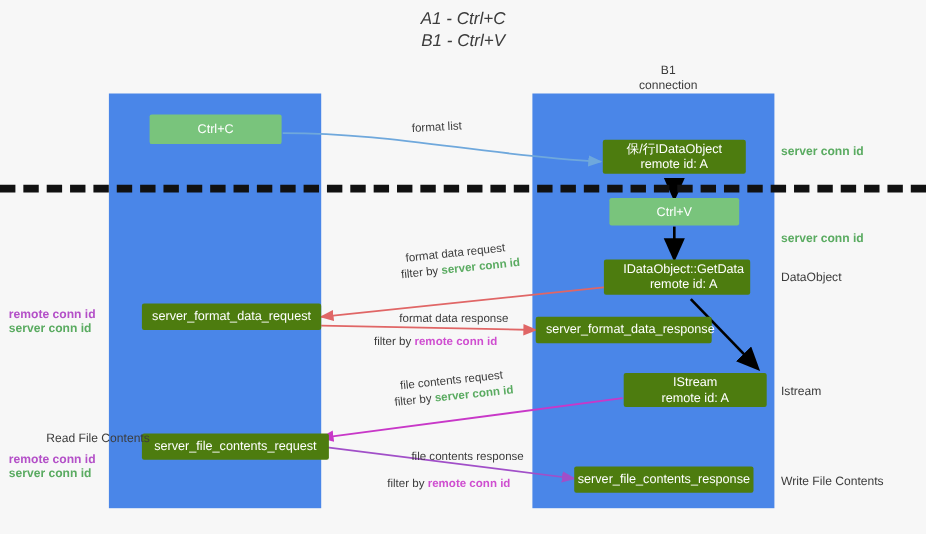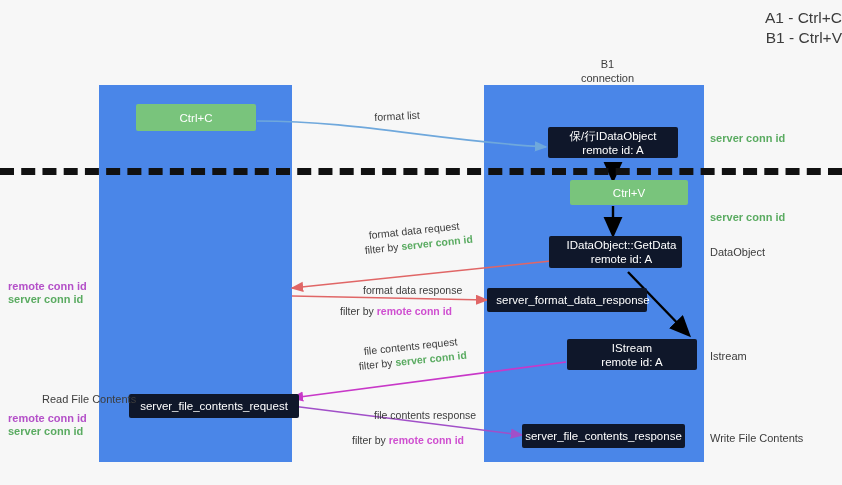--- a/index.html
+++ b/index.html
@@ -8,39 +8,40 @@
     background:#f7f7f7;
     font-family:"Liberation Sans", sans-serif;
     position:relative;
     overflow:hidden;
     color:#3c3c3c;
   }
   #stage{position:absolute;left:0;top:0;width:842px;height:485px;}
 
   .title{
     position:absolute;left:0;top:8px;width:842px;
-    text-align:right;font-size:15.5px;line-height:20px;color:#3c3c3c;
+    text-align:center;font-size:15.5px;line-height:20px;color:#3c3c3c;
     white-space:pre-line;
+    font-style:italic;
   }
 
   .col-head{
     position:absolute;text-align:center;font-size:11px;line-height:13.5px;
     color:#3c3c3c;white-space:pre-line;
   }
 
   .lane{position:absolute;background:#4a86e8;}
 
   .node{
     position:absolute;border-radius:2px;color:#ffffff;
     display:flex;align-items:center;justify-content:center;
     text-align:center;line-height:14px;font-size:11.5px;
     white-space:pre-line;box-sizing:border-box;
   }
   .node.green{background:#79c47c;}
-  .node.orange{background:#0f172a;}
+  .node.orange{background:#4d7c0f;}
 
   .dashed{
     position:absolute;left:0;top:168px;width:842px;height:0;
     border-top:7px dashed #111111;
   }
 
   .side-label{
     position:absolute;font-size:11px;line-height:14px;white-space:pre-line;
   }
   .green-txt{color:#5aab61;font-weight:bold;}
@@ -100,28 +101,29 @@
 
     <line x1="566" y1="362" x2="292" y2="398" stroke="#c838c8" stroke-width="1.6" marker-end="url(#ah-magenta)"></line>
     <line x1="292" y1="406" x2="522" y2="435" stroke="#a14fc8" stroke-width="1.6" marker-end="url(#ah-purple)"></line>
   </svg>
 
   <div class="node green" style="left:136px;top:104px;width:120px;height:27px;">Ctrl+C</div>
 
   <div class="node orange" style="left:548px;top:127px;width:130px;height:31px;">保/行IDataObject
 remote id: A</div>
 
-  <div class="node green" style="left:570px;top:180px;width:118px;height:25px;">Ctrl+V</div>
+  <div class="node green" style="left:554px;top:180px;width:118px;height:25px;">Ctrl+V</div>
 
   <div class="node orange" style="left:549px;top:236px;width:133px;height:32px;padding-left:12px;">IDataObject::GetData
 remote id: A</div>
 
   <div class="node orange" style="left:567px;top:339px;width:130px;height:31px;">IStream
 remote id: A</div>
 
+  <div class="node orange" style="left:129px;top:276px;width:163px;height:24px;">server_format_data_request</div>
 
   <div class="node orange" style="left:487px;top:288px;width:160px;height:24px;padding-left:12px;">server_format_data_response</div>
 
   <div class="node orange" style="left:129px;top:394px;width:170px;height:24px;">server_file_contents_request</div>
 
   <div class="node orange" style="left:522px;top:424px;width:163px;height:24px;">server_file_contents_response</div>
 
   <div class="dashed"></div>
 
   <div class="side-label green-txt" style="left:710px;top:131px;">server conn id</div>

